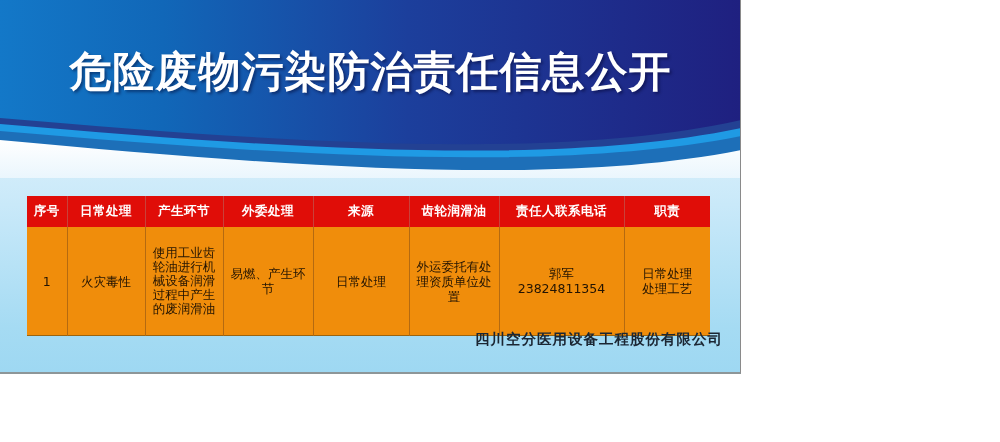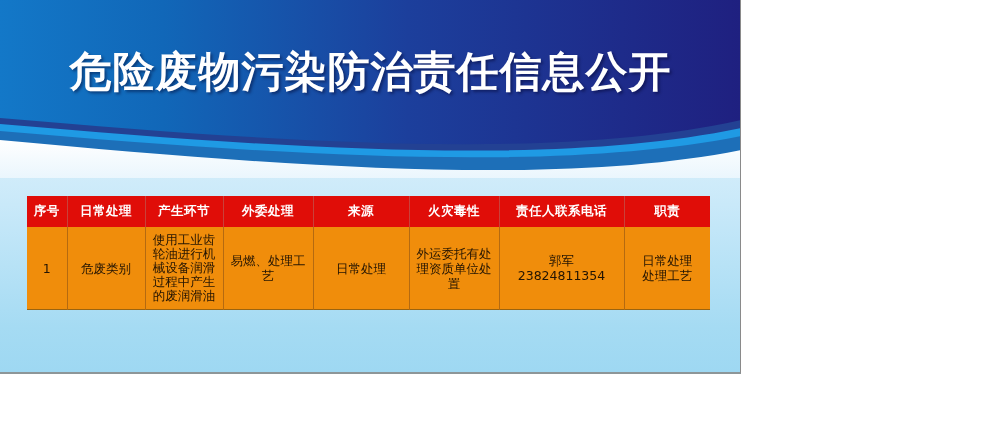--- a/index.html
+++ b/index.html
@@ -78,21 +78,21 @@
 
   tbody td {
     background: #f08d0b;
     color: #231403;
     font-size: 12.5px;
     line-height: 15px;
     text-align: center;
     vertical-align: middle;
     height: 75px;
     border-right: 1px solid #b56a10;
-    padding: 6px 3px;
+    padding: 19px 3px;
     font-weight: normal;
   }
   tbody td:last-child { border-right: none; }
   tbody tr { border-bottom: 1px solid #9a6411; }
 
   .cell-justify { line-height: 14px; }
 
   #company {
     position: absolute;
     left: 0;
@@ -152,40 +152,41 @@
         <col style="width:125px">
         <col style="width:86px">
       </colgroup>
       <thead>
         <tr>
           <th>序号</th>
           <th>日常处理</th>
           <th>产生环节</th>
           <th>外委处理</th>
           <th>来源</th>
-          <th>火灾毒性</th>
+          <th>齿轮润滑油</th>
           <th>责任人联系电话</th>
           <th>职责</th>
         </tr>
       </thead>
       <tbody>
         <tr>
           <td>1</td>
-          <td>危废类别</td>
+          <td>火灾毒性</td>
           <td class="cell-justify">使用工业齿轮油进行机械设备润滑过程中产生的废润滑油</td>
-          <td>易燃、处理工艺</td>
+          <td>易燃、产生环节</td>
           <td>日常处理</td>
           <td>外运委托有处理资质单位处置</td>
           <td>
             <div>郭军</div>
             <div>23824811354</div>
           </td>
           <td>
             <div>日常处理</div>
             <div>处理工艺</div>
           </td>
         </tr>
       </tbody>
     </table>
   </div>
 
+  <div id="company">四川空分医用设备工程股份有限公司</div>
 
 </div>
 
 </body></html>

